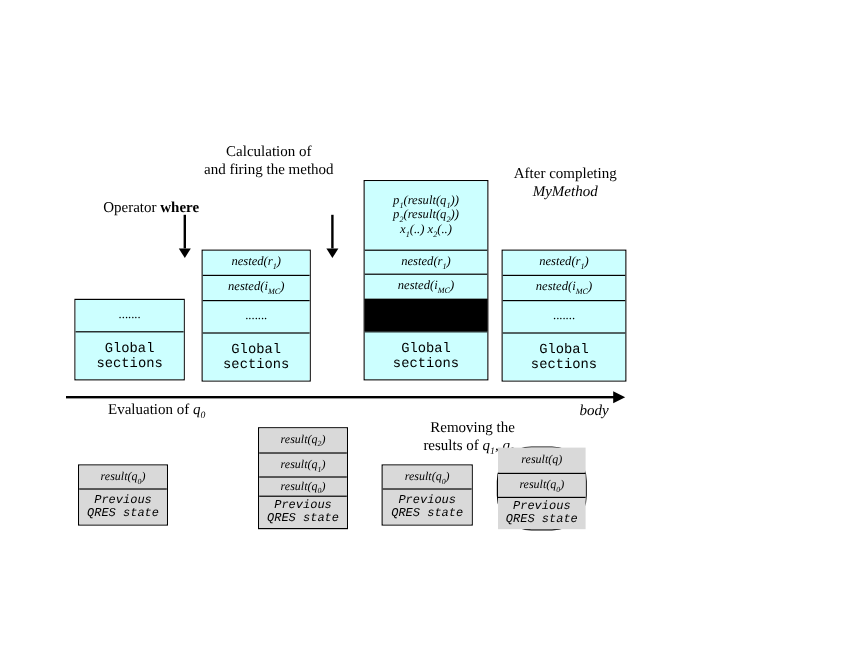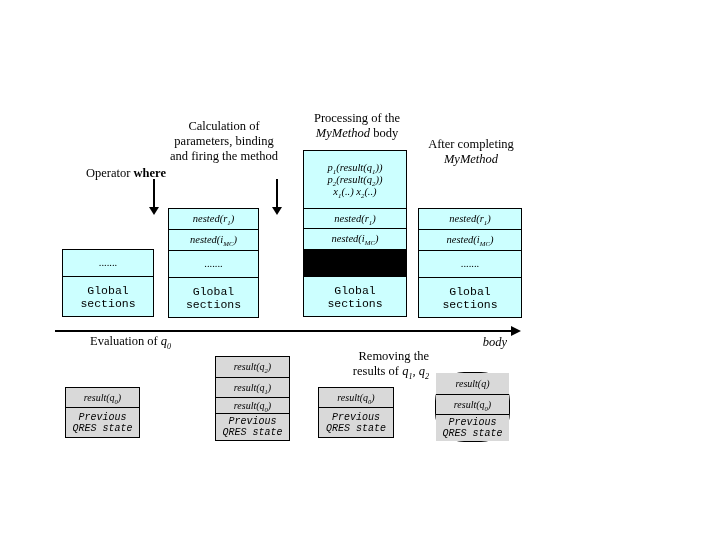--- a/index.html
+++ b/index.html
@@ -40,28 +40,23 @@
 </style>
 </head>
 <body>
 
 <div class="canvas">
 
   <div class="lbl" style="left:86px;top:166px;width:95px;"><span>Operator </span><span class="b">where</span></div>
 
   <div class="lbl center" style="left:145px;top:119px;width:158px;">
     <div>Calculation of</div>
-    <div>parameters, binding</div>
     <div>and firing the method</div>
   </div>
 
-  <div class="lbl center" style="left:298px;top:111px;width:118px;">
-    <div>Processing of the</div>
-    <div><span class="it">MyMethod</span><span> body</span></div>
-  </div>
 
   <div class="lbl center" style="left:416px;top:137px;width:110px;">
     <div>After completing</div>
     <div class="it">MyMethod</div>
   </div>
 
   <div class="varrow" style="left:153px;top:179px;height:28px;"></div>
   <div class="varrow" style="left:276px;top:179px;height:28px;"></div>
 
   <div class="stack cyan" style="left:62px;top:249px;width:90px;">
@@ -150,21 +145,21 @@
   </div>
 
   <div class="stack gray" style="left:318px;top:387px;width:74px;">
     <div class="cell it" style="height:19px;">
         <span>result(q<sub>0</sub>)</span>
       </div>
     <div class="cell it pre" style="height:30px;line-height:11px;"><span>Previous
 QRES state</span></div>
   </div>
 
-  <div class="stack gray" style="left:435px;top:372px;width:73px;border-radius:29px;">
+  <div class="stack gray" style="left:414px;top:372px;width:73px;border-radius:29px;">
     <div class="cell it" style="height:21px;">
         <span>result(q)</span>
       </div>
     <div class="cell it" style="height:20px;">
         <span>result(q<sub>0</sub>)</span>
       </div>
     <div class="cell it pre" style="height:27px;line-height:11px;"><span>Previous
 QRES state</span></div>
   </div>
 

